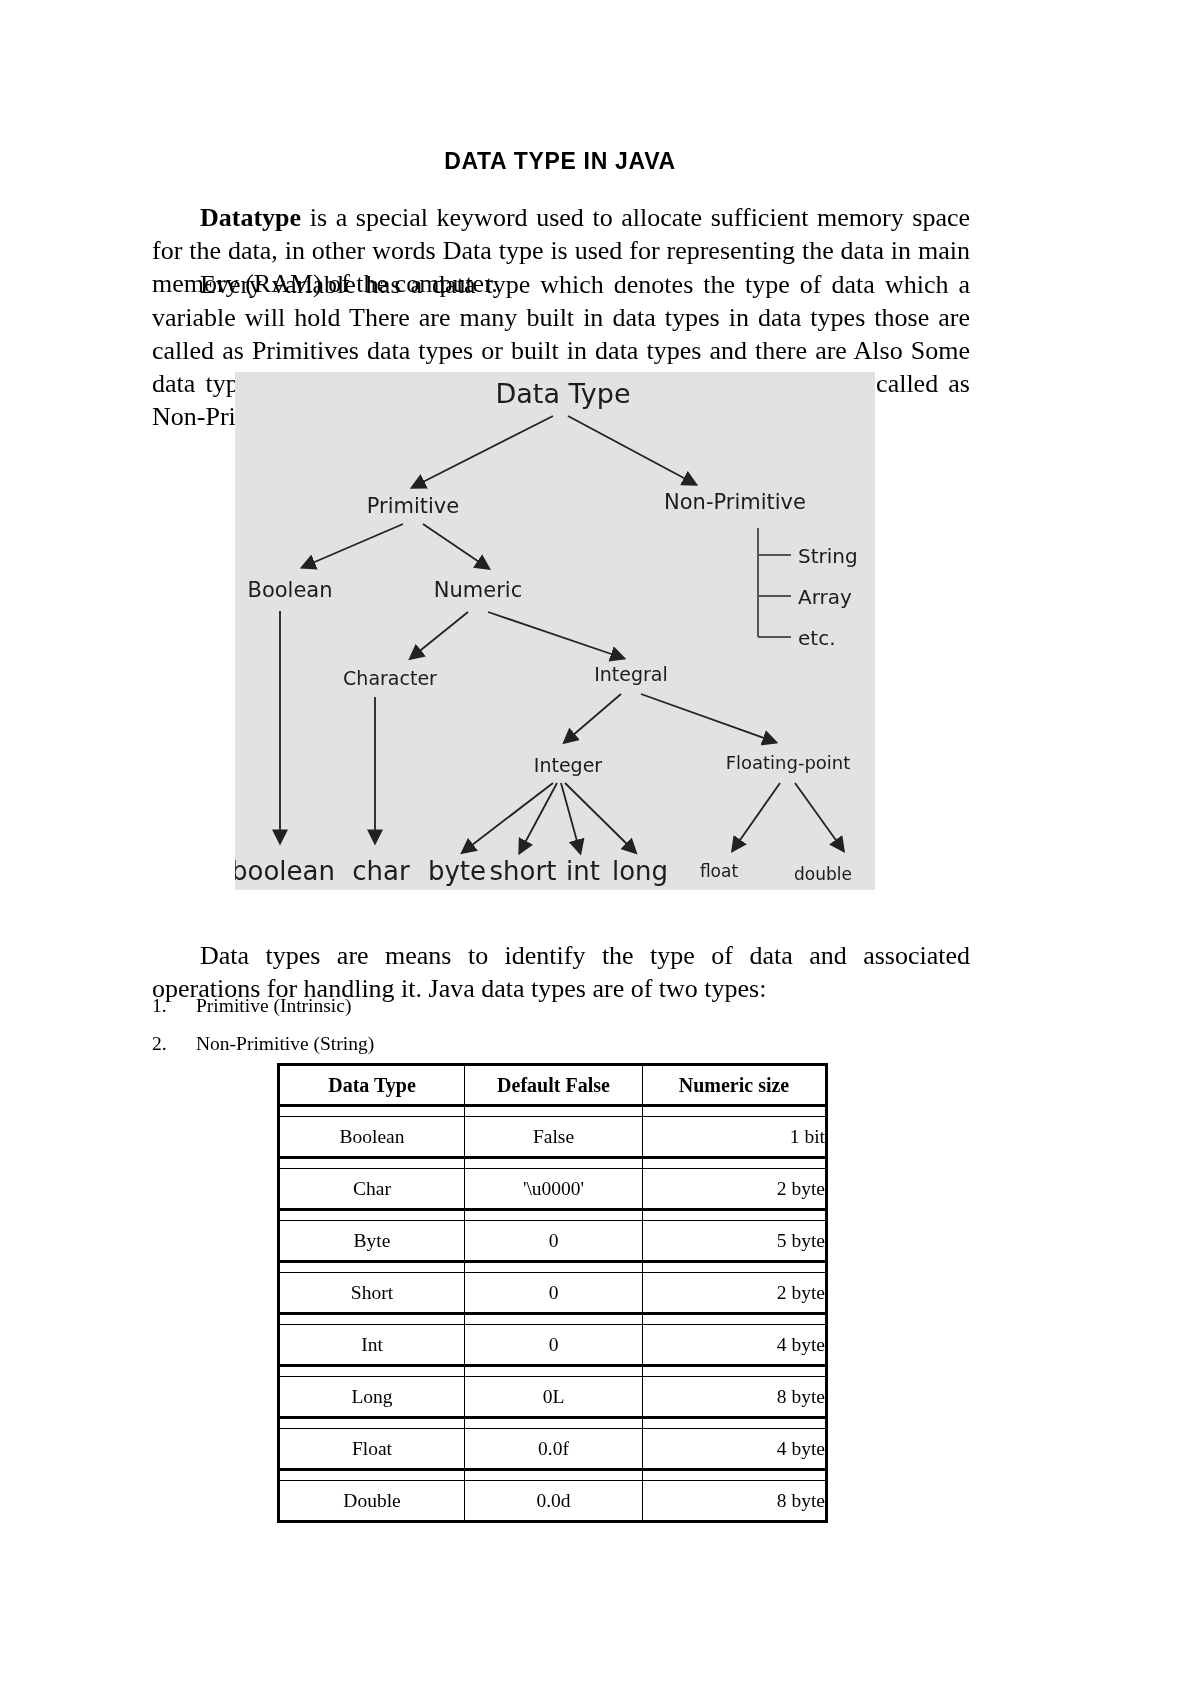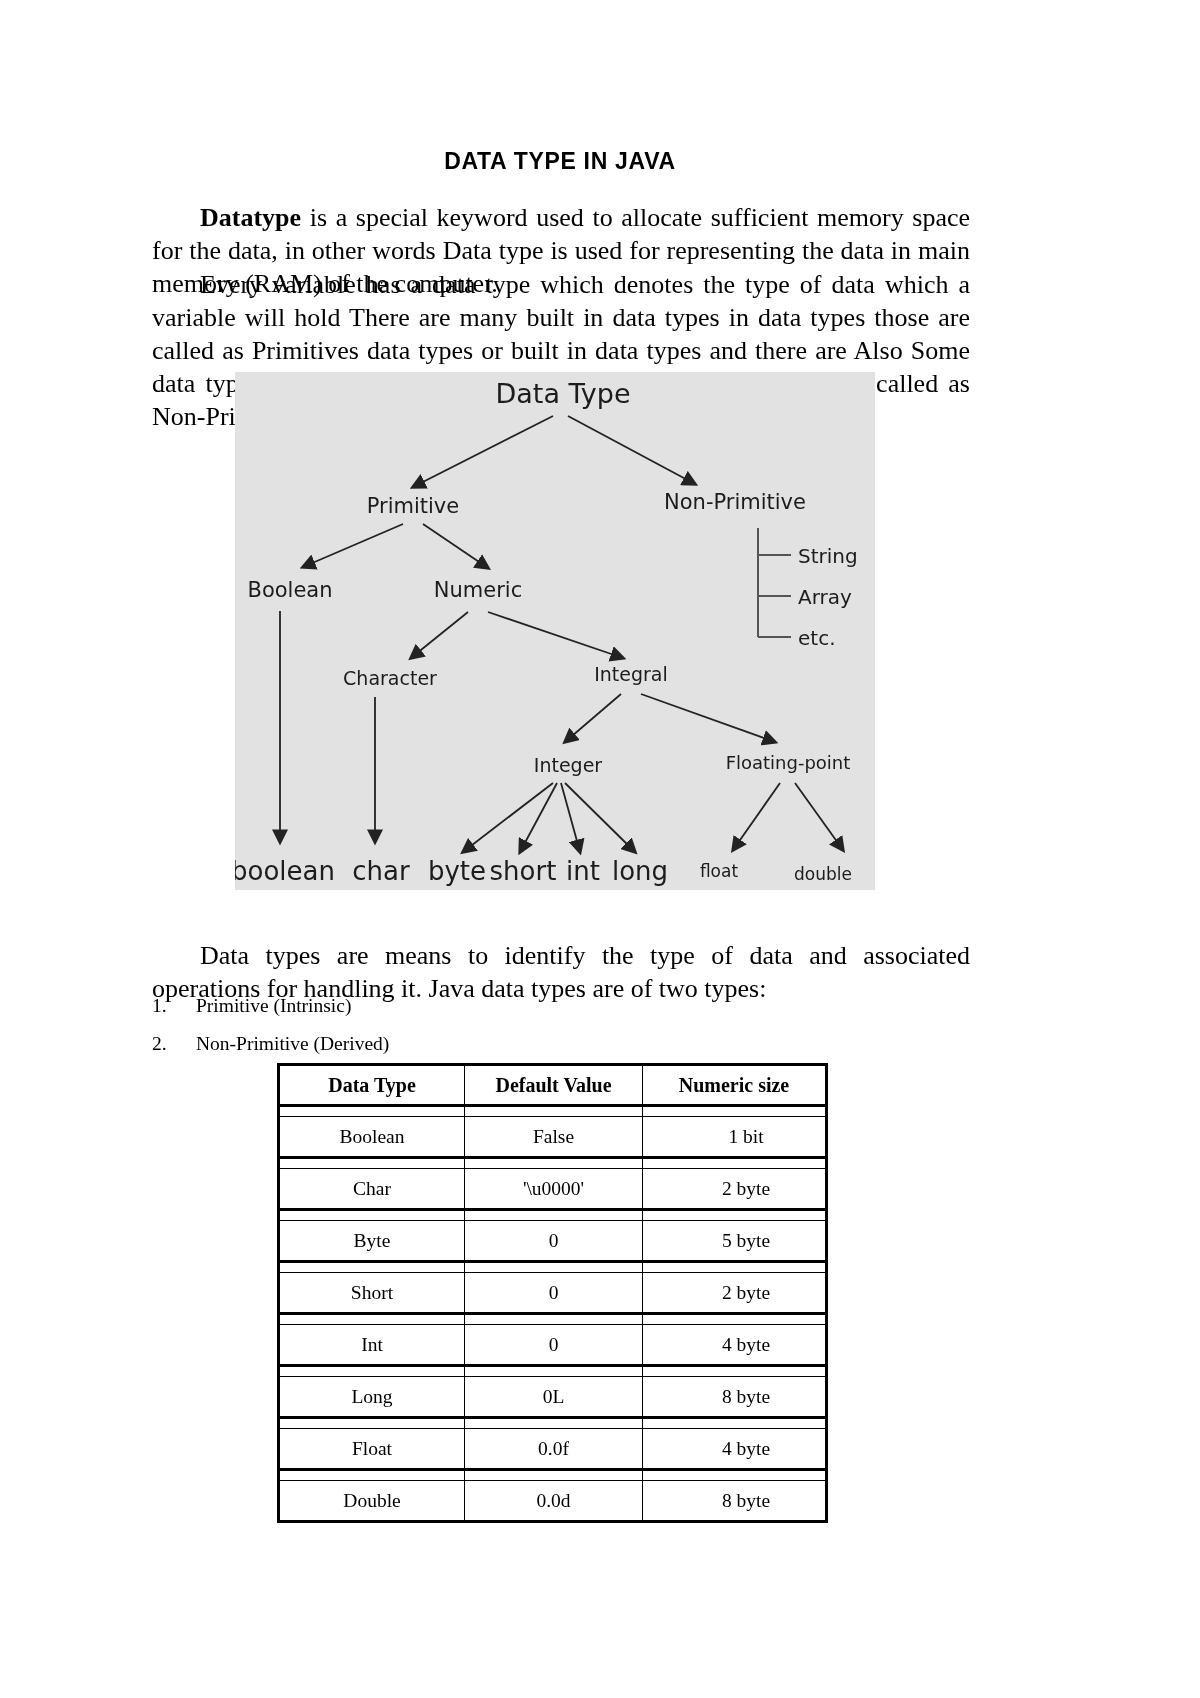--- a/index.html
+++ b/index.html
@@ -79,21 +79,21 @@
     height:38px;
     text-align:center;
     font-weight:bold;
     font-size:20px;
     border-bottom:3px solid #000;
   }
   table.dt tr.spacer td { height:9px; border-top:3px solid #000; border-bottom:1.5px solid #000; }
   table.dt tr.data td { height:39px; }
   table.dt td.cell-type { text-align:center; }
   table.dt td.cell-val  { text-align:center;margin-top:40px; }
-  table.dt td.cell-size { text-align:center; padding-left:24px; }
+  table.dt td.cell-size { text-align:right; padding-left:24px; }
 </style>
 </head>
 <body>
 
 <div class="page">
 
   <h1 class="doc-title">DATA TYPE IN JAVA</h1>
 
   <p class="para" id="para1"><span class="indent"></span><b>Datatype</b><span> is a special keyword used to allocate sufficient memory space for the data, in other words Data type is used for representing the data in main memory (RAM) of the computer.</span></p>
 
@@ -165,34 +165,34 @@
   </div>
 
   <p class="para" id="para3"><span class="indent"></span><span>Data types are means to identify the type of data and associated operations for handling it. Java data types are of two types:</span></p>
 
   <div class="list-item" id="li1">
     <span class="num">1.</span>
     <span class="txt">Primitive (Intrinsic)</span>
   </div>
   <div class="list-item" id="li2">
     <span class="num">2.</span>
-    <span class="txt">Non-Primitive (Derived)</span>
+    <span class="txt">Non-Primitive (String)</span>
   </div>
 
   <div class="tbl-wrap">
     <table class="dt">
       <colgroup>
           <col class="c1">
           <col class="c2">
           <col class="c3">
         </colgroup>
       <thead>
         <tr>
           <th>Data Type</th>
-          <th>Default Value</th>
+          <th>Default False</th>
           <th>Numeric size</th>
         </tr>
       </thead>
       <tbody id="tbody">
           <tr class="spacer">
             <td></td>
             <td></td>
             <td></td>
           </tr>
           <tr class="data">

